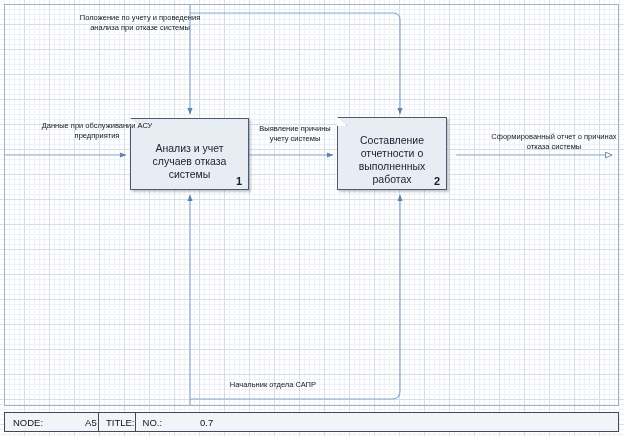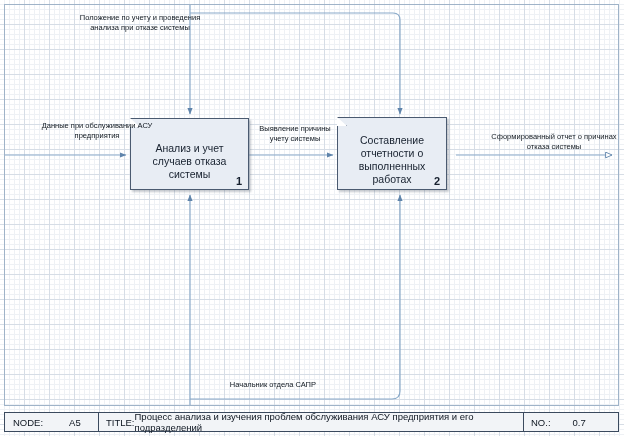--- a/index.html
+++ b/index.html
@@ -119,20 +119,21 @@
     display: flex;
     align-items: stretch;
     font-size: 9.5px;
     color: #0d1520;
   }
   .footer-cell {
     display: flex;
     align-items: center;
     height: 100%;
     box-sizing: border-box;
+    gap: 16px;
   }
   .footer-sep {
     width: 1px;
     background: #3b4a5e;
     height: 100%;
   }
   #footer-node-key  { padding-left: 8px; }
   #footer-node-val  { padding-left: 26px; }
   #footer-node-cell { width: 93px; }
   #footer-title-key { padding-left: 7px; }
@@ -194,21 +195,20 @@
 
   <div id="footer">
     <div class="footer-cell" id="footer-node-cell">
       <span id="footer-node-key">NODE:</span>
       <span id="footer-node-val">A5</span>
     </div>
     <div class="footer-sep"></div>
     <div class="footer-cell" id="footer-title-key-cell">
       <span id="footer-title-key">TITLE:</span>
     </div>
-    <div class="footer-cell" id="footer-title-val">Процесс анализа и изучения проблем обслуживания АСУ предприятия и его подразделений</div>
     <div class="footer-sep"></div>
     <div class="footer-cell" id="footer-no-cell">
       <span id="footer-no-key">NO.:</span>
       <span id="footer-no-val">0.7</span>
     </div>
   </div>
 
 </div>
 
 </body></html>

